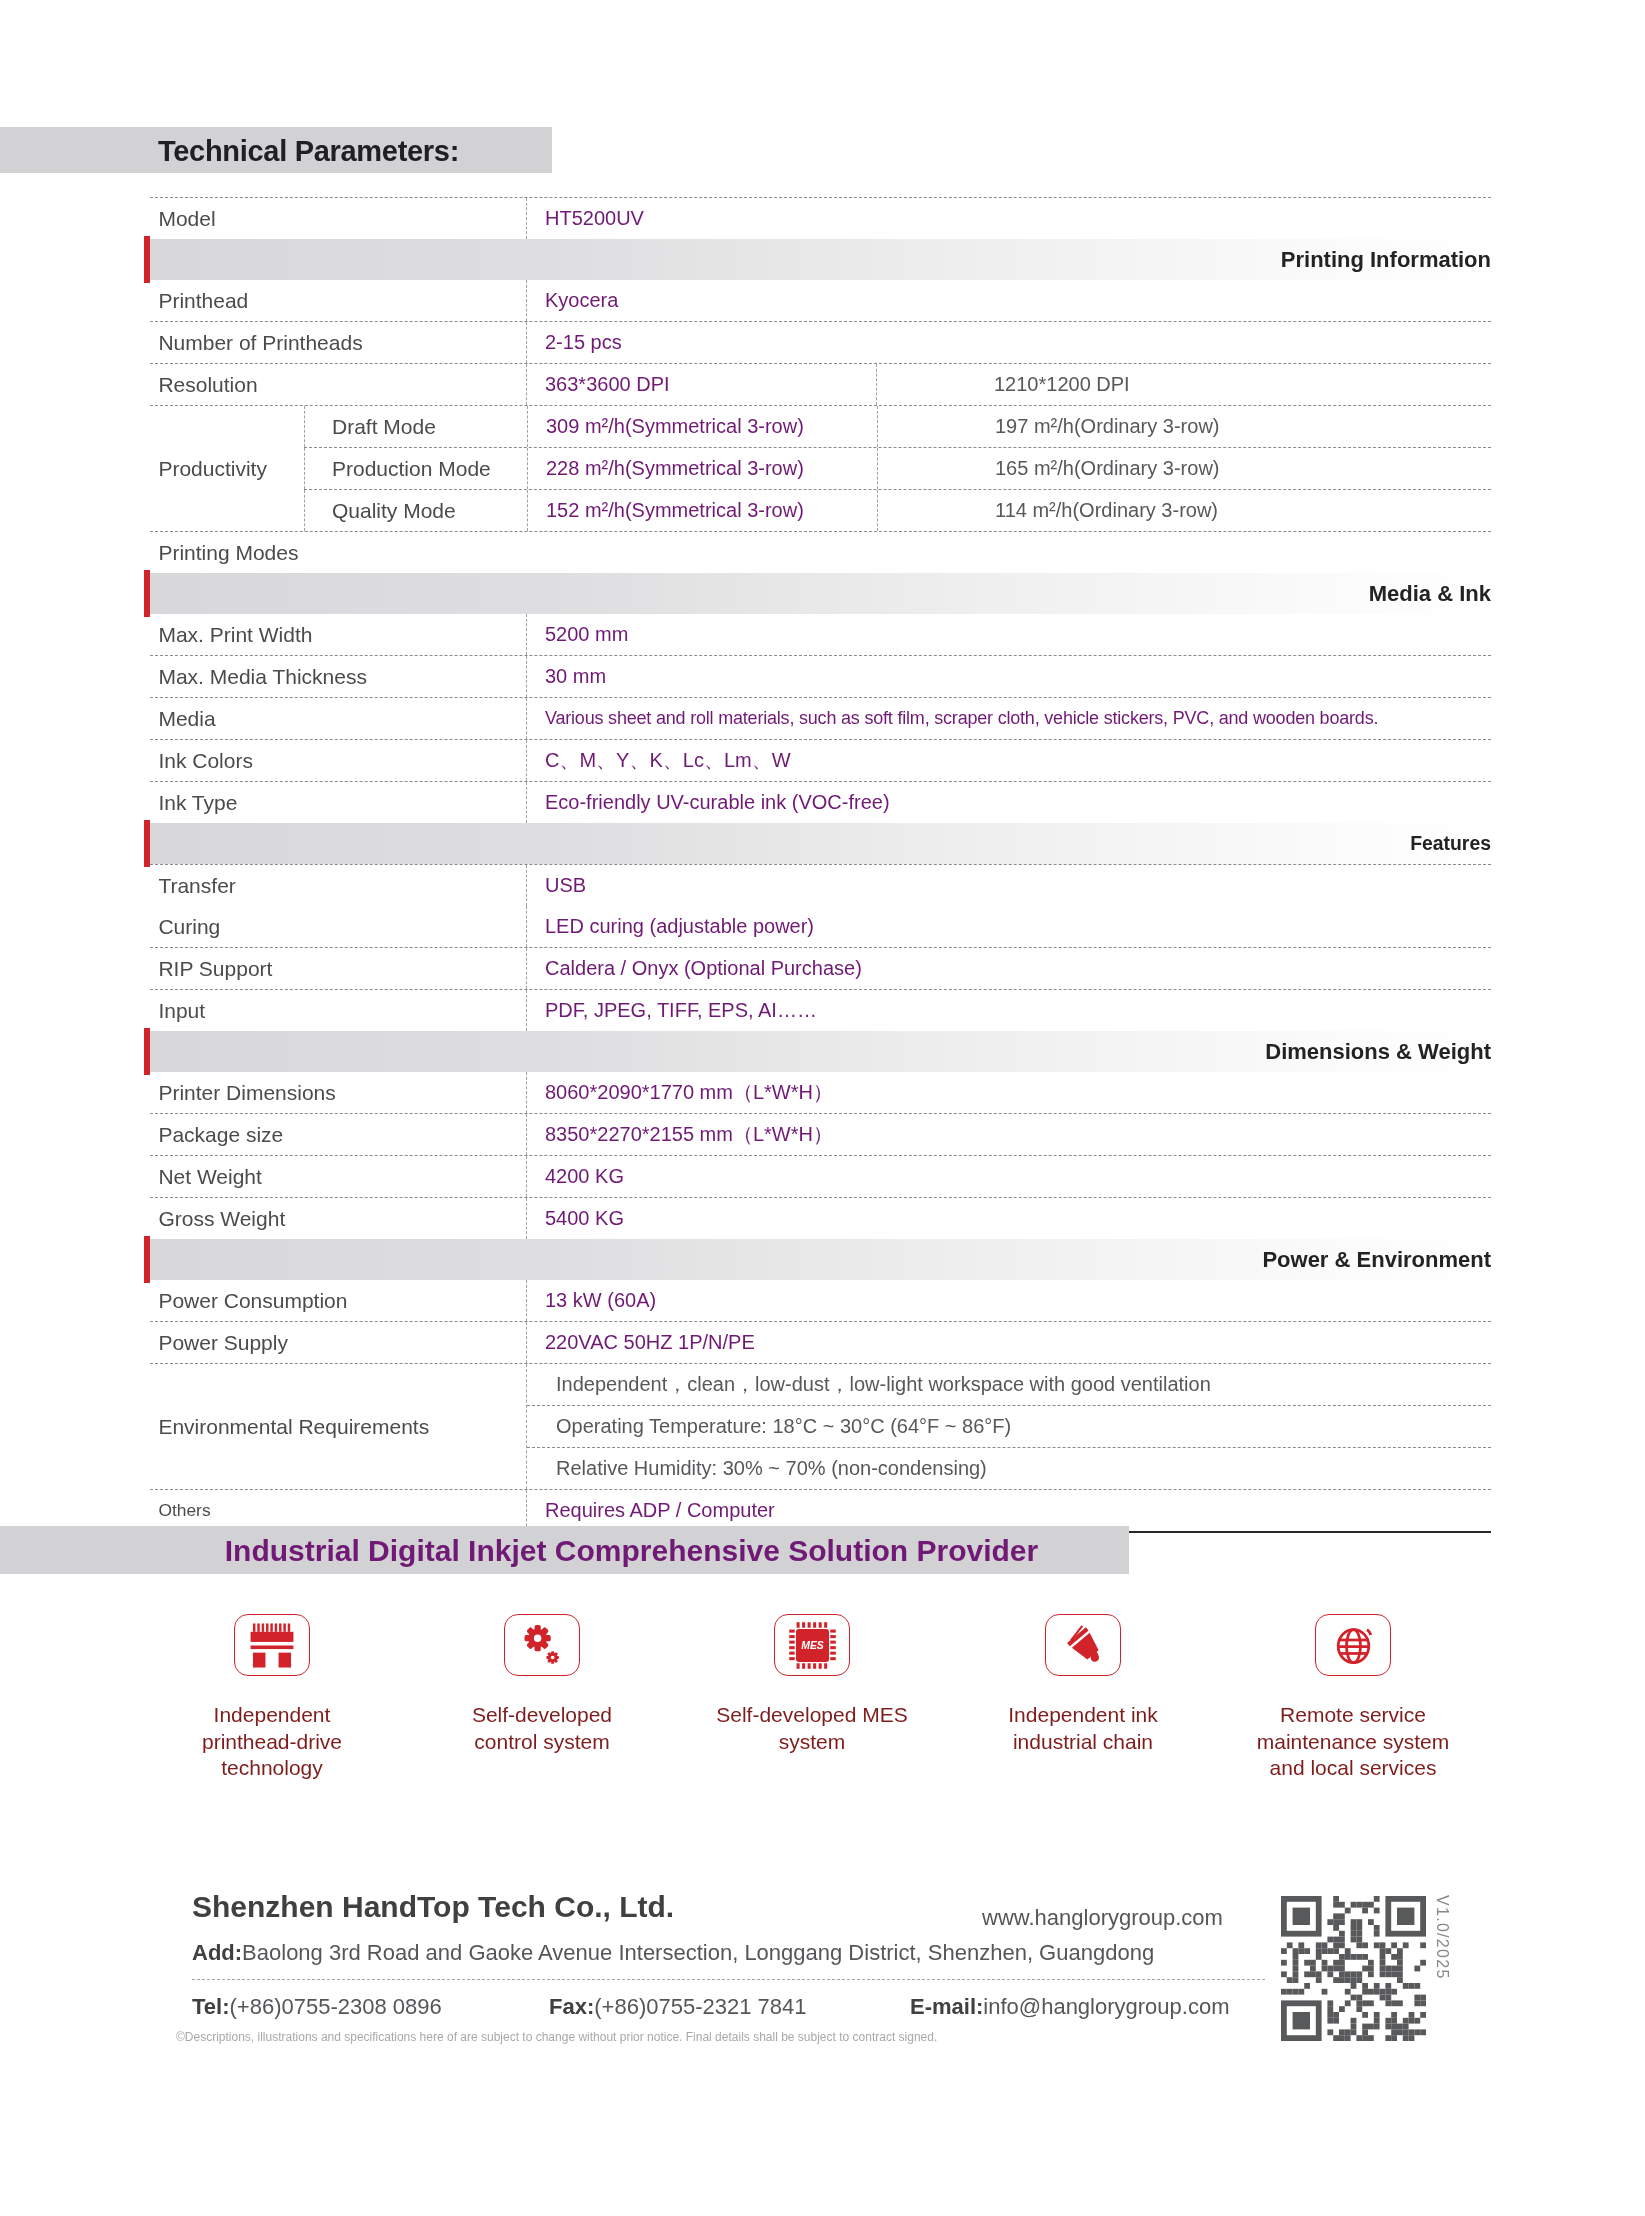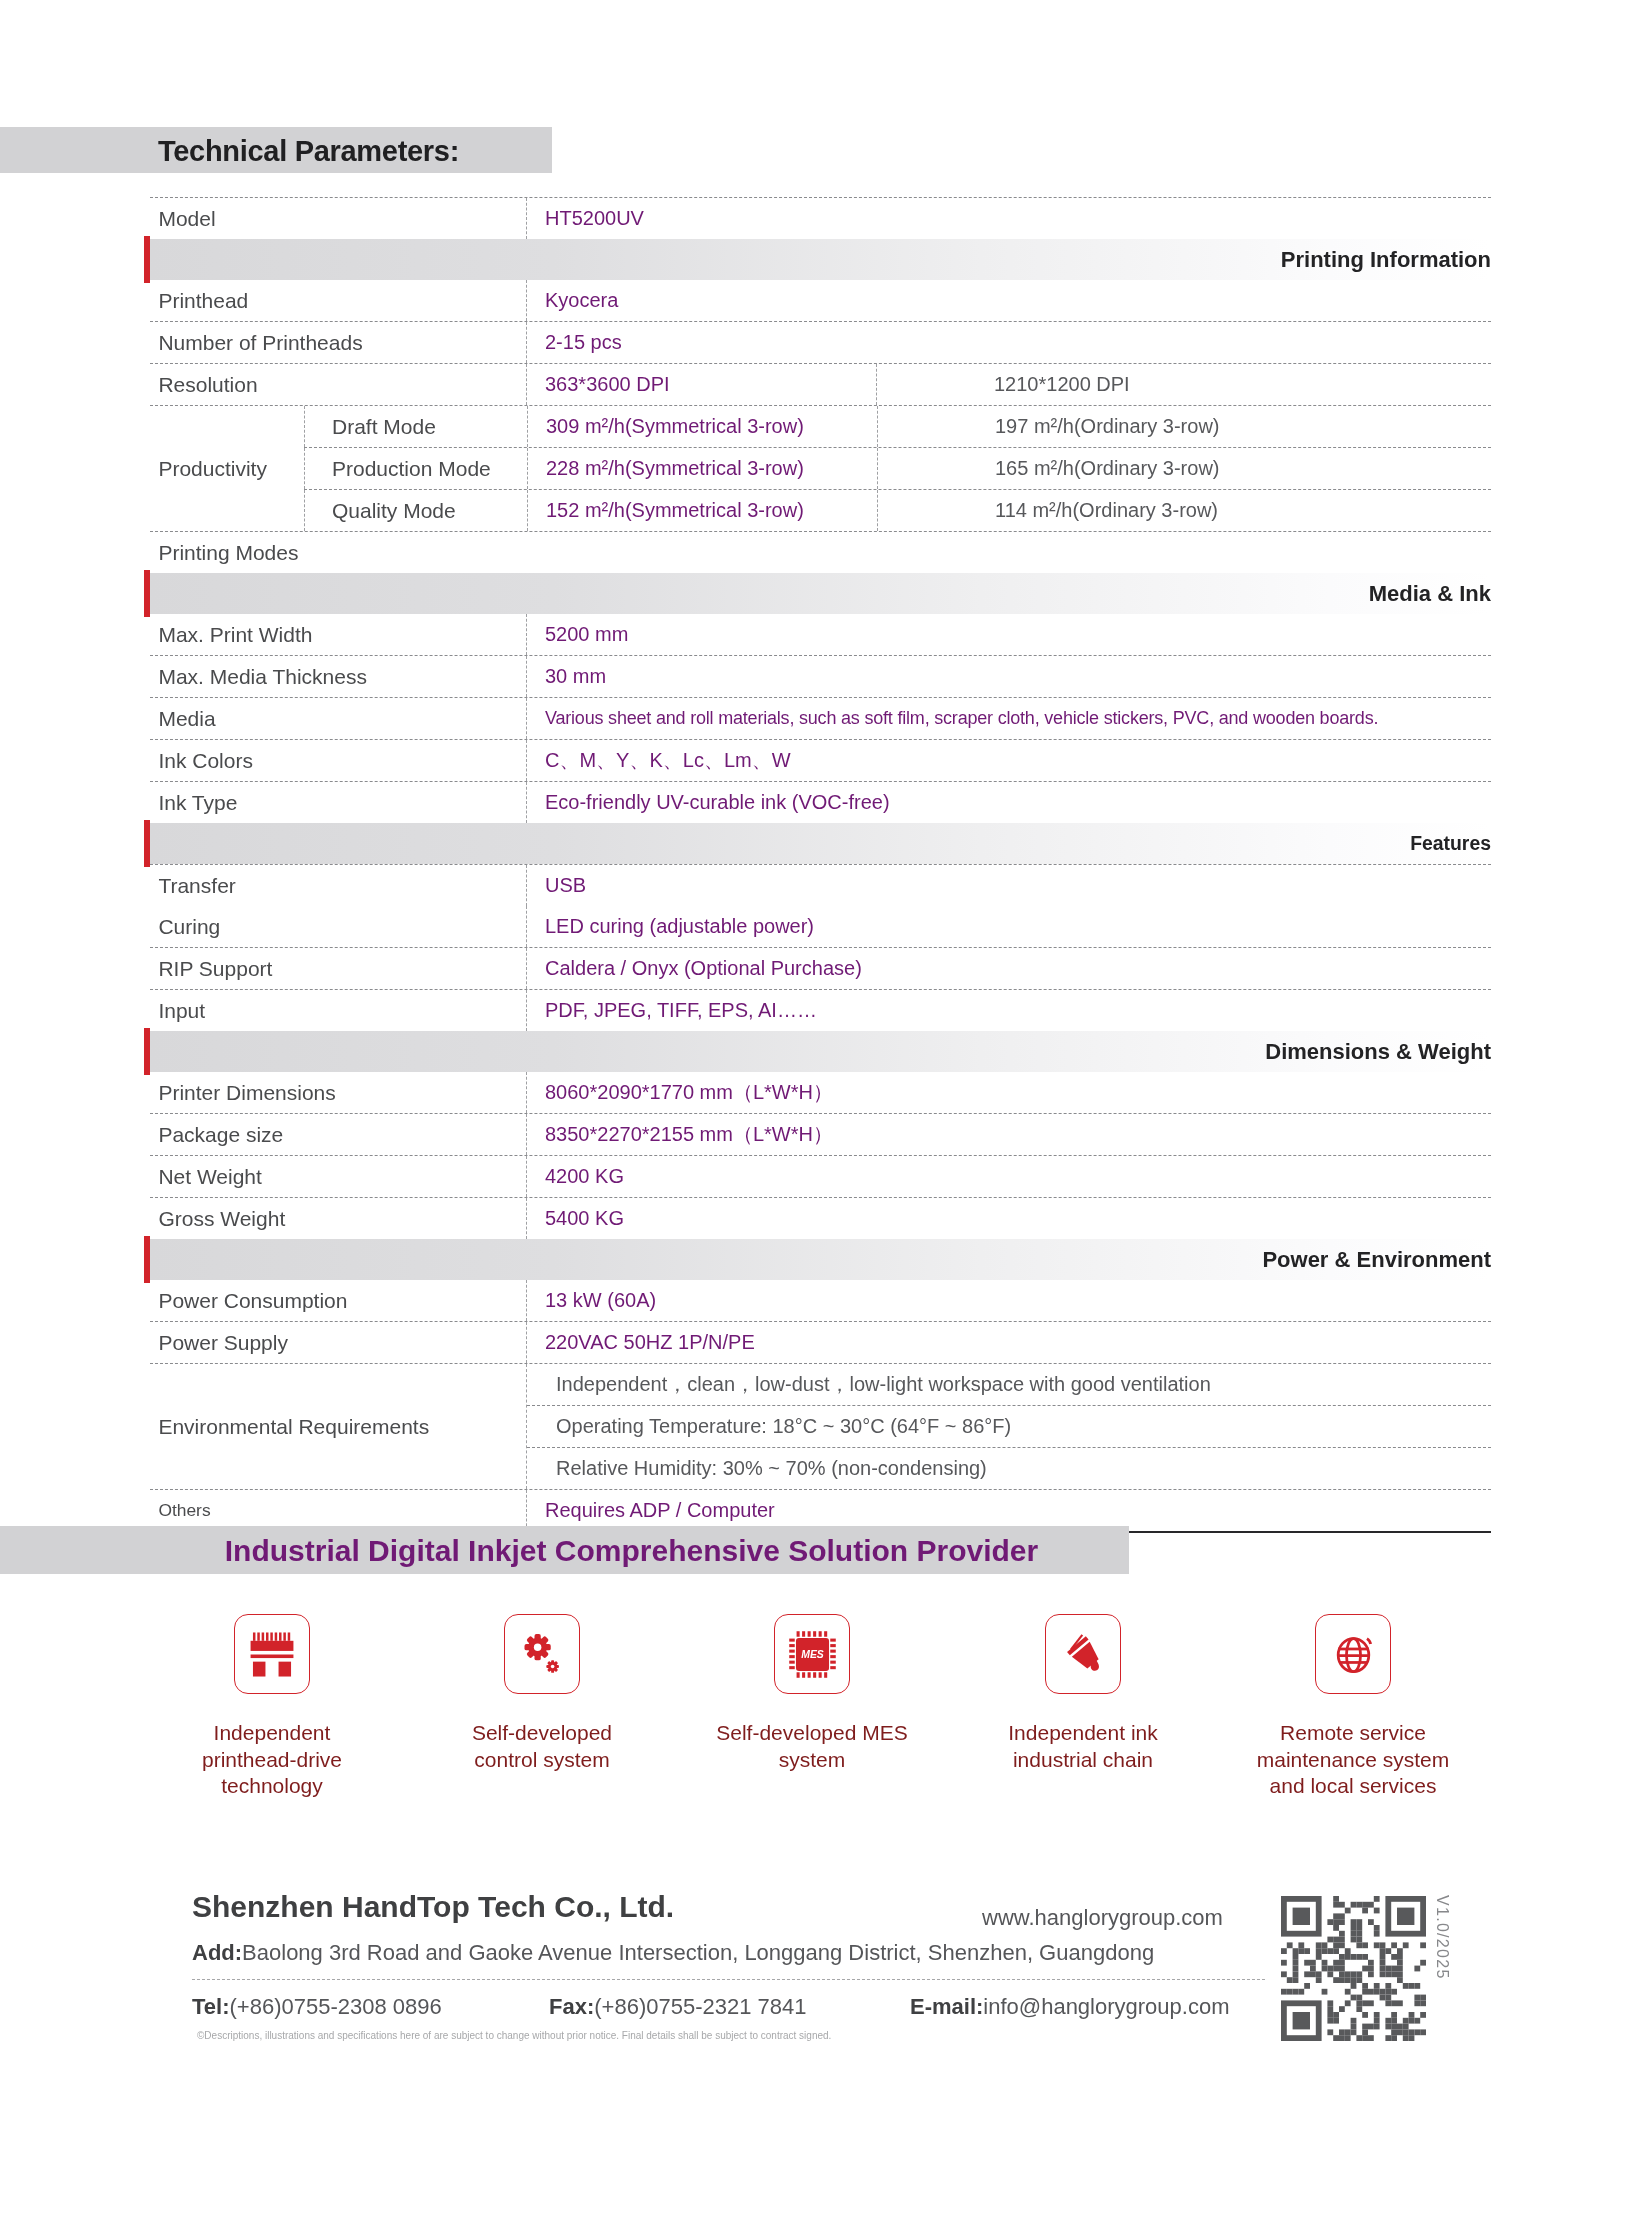--- a/index.html
+++ b/index.html
@@ -35,34 +35,34 @@
   
   .eblock{display:grid;grid-template-columns:376px 1fr;}
   .eright{border-left:1.3px dashed #9fa0a3;}
   .erow{display:flex;align-items:center;height:41px;padding-left:29px;font-size:20px;color:#57585b;white-space:nowrap;}
   .erow + .erow{border-top:1.3px dashed #8a8b8e;}
 
   
   .sol-band{position:absolute;left:0;top:1526px;width:1129px;height:48px;background:#d2d2d4;}
   .sol-band .t{margin-left:136px;width:991px;text-align:center;line-height:49px;font-size:30px;font-weight:bold;color:#701a75;white-space:nowrap;}
   .sol-item{position:absolute;top:1614px;width:232px;display:flex;flex-direction:column;align-items:center;}
-  .card{width:76px;height:80px;border:1.9px solid #d2232a;border-radius:14px;background:#fff;
+  .card{width:76px;height:62px;border:1.9px solid #d2232a;border-radius:14px;background:#fff;
         display:flex;align-items:center;justify-content:center;box-sizing:border-box;}
   .sol-label{margin-top:26px;font-size:21px;line-height:26.5px;color:#7f1d1d;text-align:center;}
 
   
   .company{position:absolute;left:192px;top:1890px;font-size:30px;font-weight:bold;color:#3f4042;white-space:nowrap;}
   .website{position:absolute;left:982px;top:1905px;font-size:22px;color:#555659;white-space:nowrap;}
   .addr{position:absolute;left:192px;top:1940px;font-size:22px;color:#555659;white-space:nowrap;}
   .addr b{color:#3f4042;}
   .fdash{position:absolute;left:192px;top:1979px;width:1073px;border-top:1.3px dashed #a6a7a9;}
   .contacts{position:absolute;left:192px;top:1994px;width:1073px;height:26px;font-size:22px;color:#555659;white-space:nowrap;}
   .contacts .blk{position:absolute;top:0;}
   .contacts b{color:#3f4042;}
-  .disc{position:absolute;left:197px;top:2030px;font-size:10px;color:#a7a8aa;white-space:nowrap;}
+  .disc{position:absolute;left:176px;top:2030px;font-size:12px;color:#a7a8aa;white-space:nowrap;}
   .qr{position:absolute;left:1281px;top:1896px;width:145px;height:145px;}
   .ver{position:absolute;left:1433px;top:1895px;writing-mode:vertical-rl;font-size:16px;color:#87888b;letter-spacing:1.3px;white-space:nowrap;}
   svg{display:block;}
 </style>
 </head>
 <body>
 
 <div class="titlebar">
   <div class="t">Technical Parameters:</div>
 </div>

